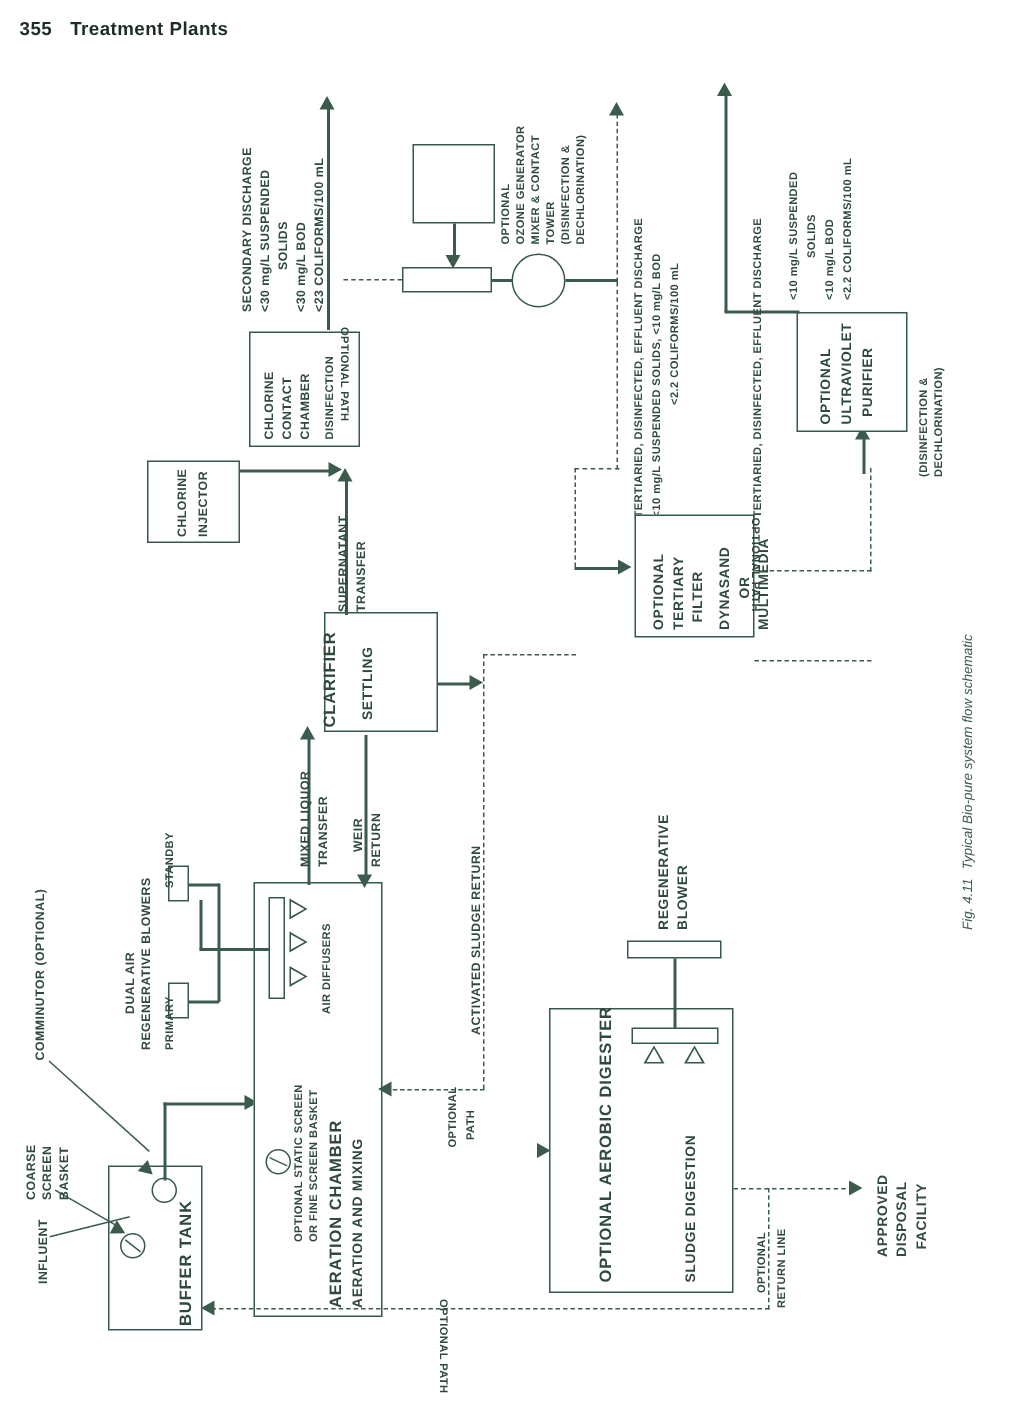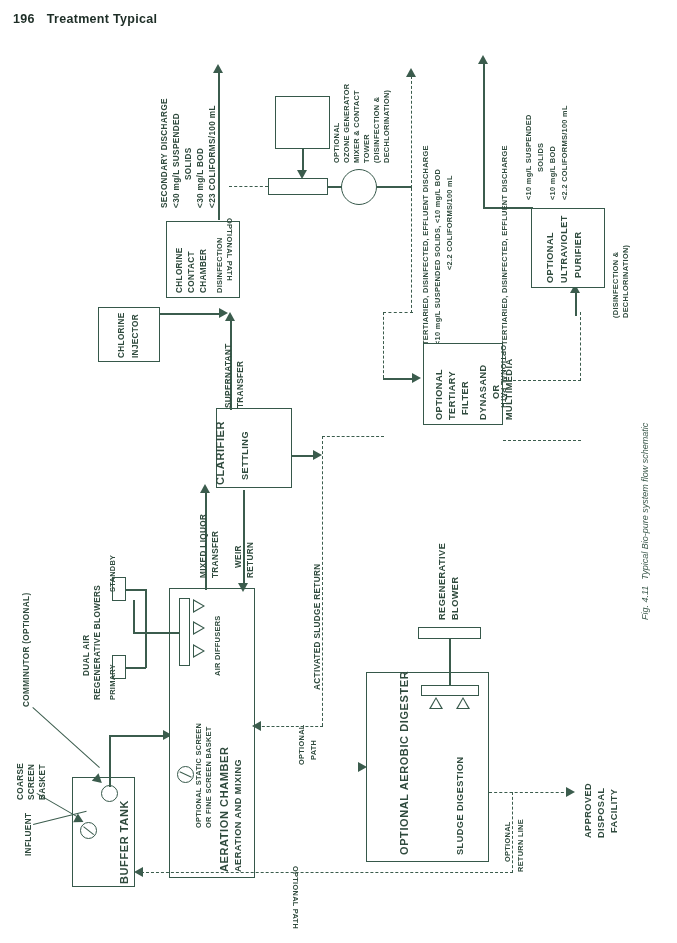--- a/index.html
+++ b/index.html
@@ -45,21 +45,21 @@
   .tri i{position:absolute;left:-5px;top:2px;width:0;height:0;
          border-left:5px solid transparent;border-right:5px solid transparent;
          border-bottom:9px solid #fff;}
 </style>
 </head>
 <body>
 
 <div class="pg">
 
   <div class="hdr">
-    <span class="num">196</span><span>Treatment Typical</span>
+    <span class="num">355</span><span>Treatment Plants</span>
   </div>
 
   <div class="box" style="left:72px;top:777px;width:63px;height:110px;"></div>
   <div class="rt big" style="left:118px;top:884px;">BUFFER TANK</div>
 
   <div class="circ" style="left:80px;top:822px;width:17px;height:17px;"></div>
   <div class="ln" style="left:82px;top:830px;width:13px;height:1.4px;transform:rotate(38deg);"></div>
 
   <div class="circ" style="left:101px;top:785px;width:17px;height:17px;"></div>
 

